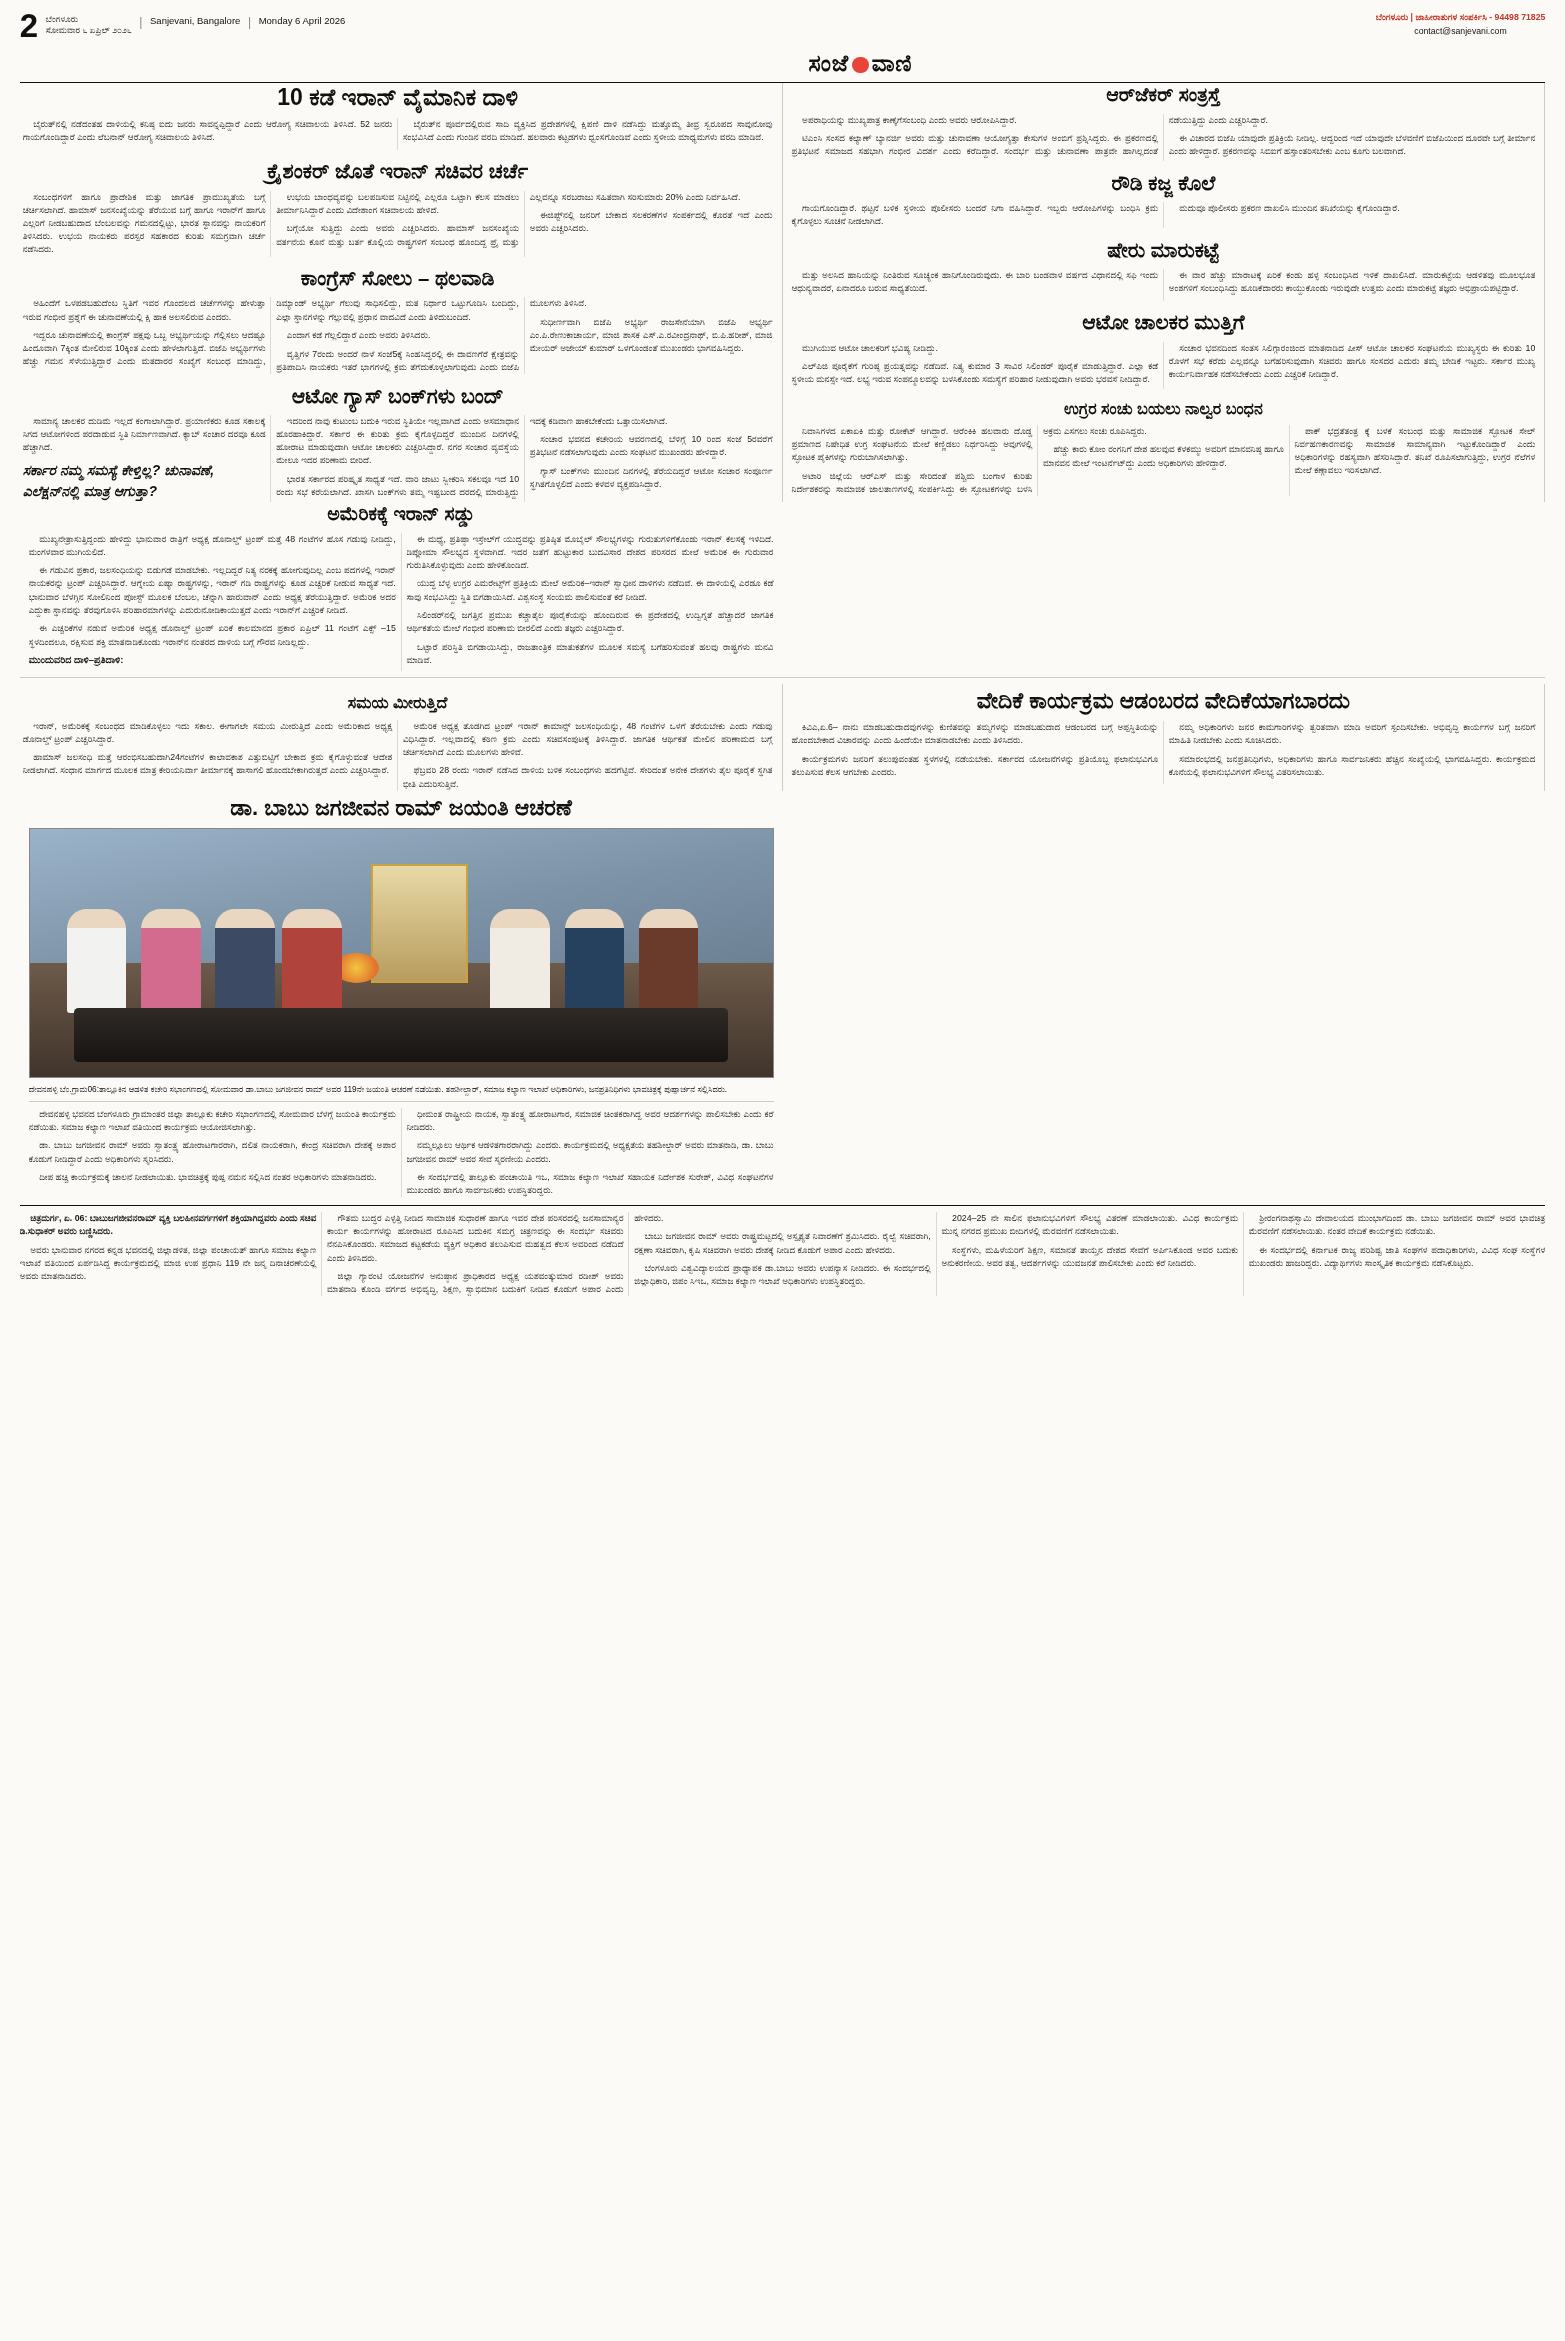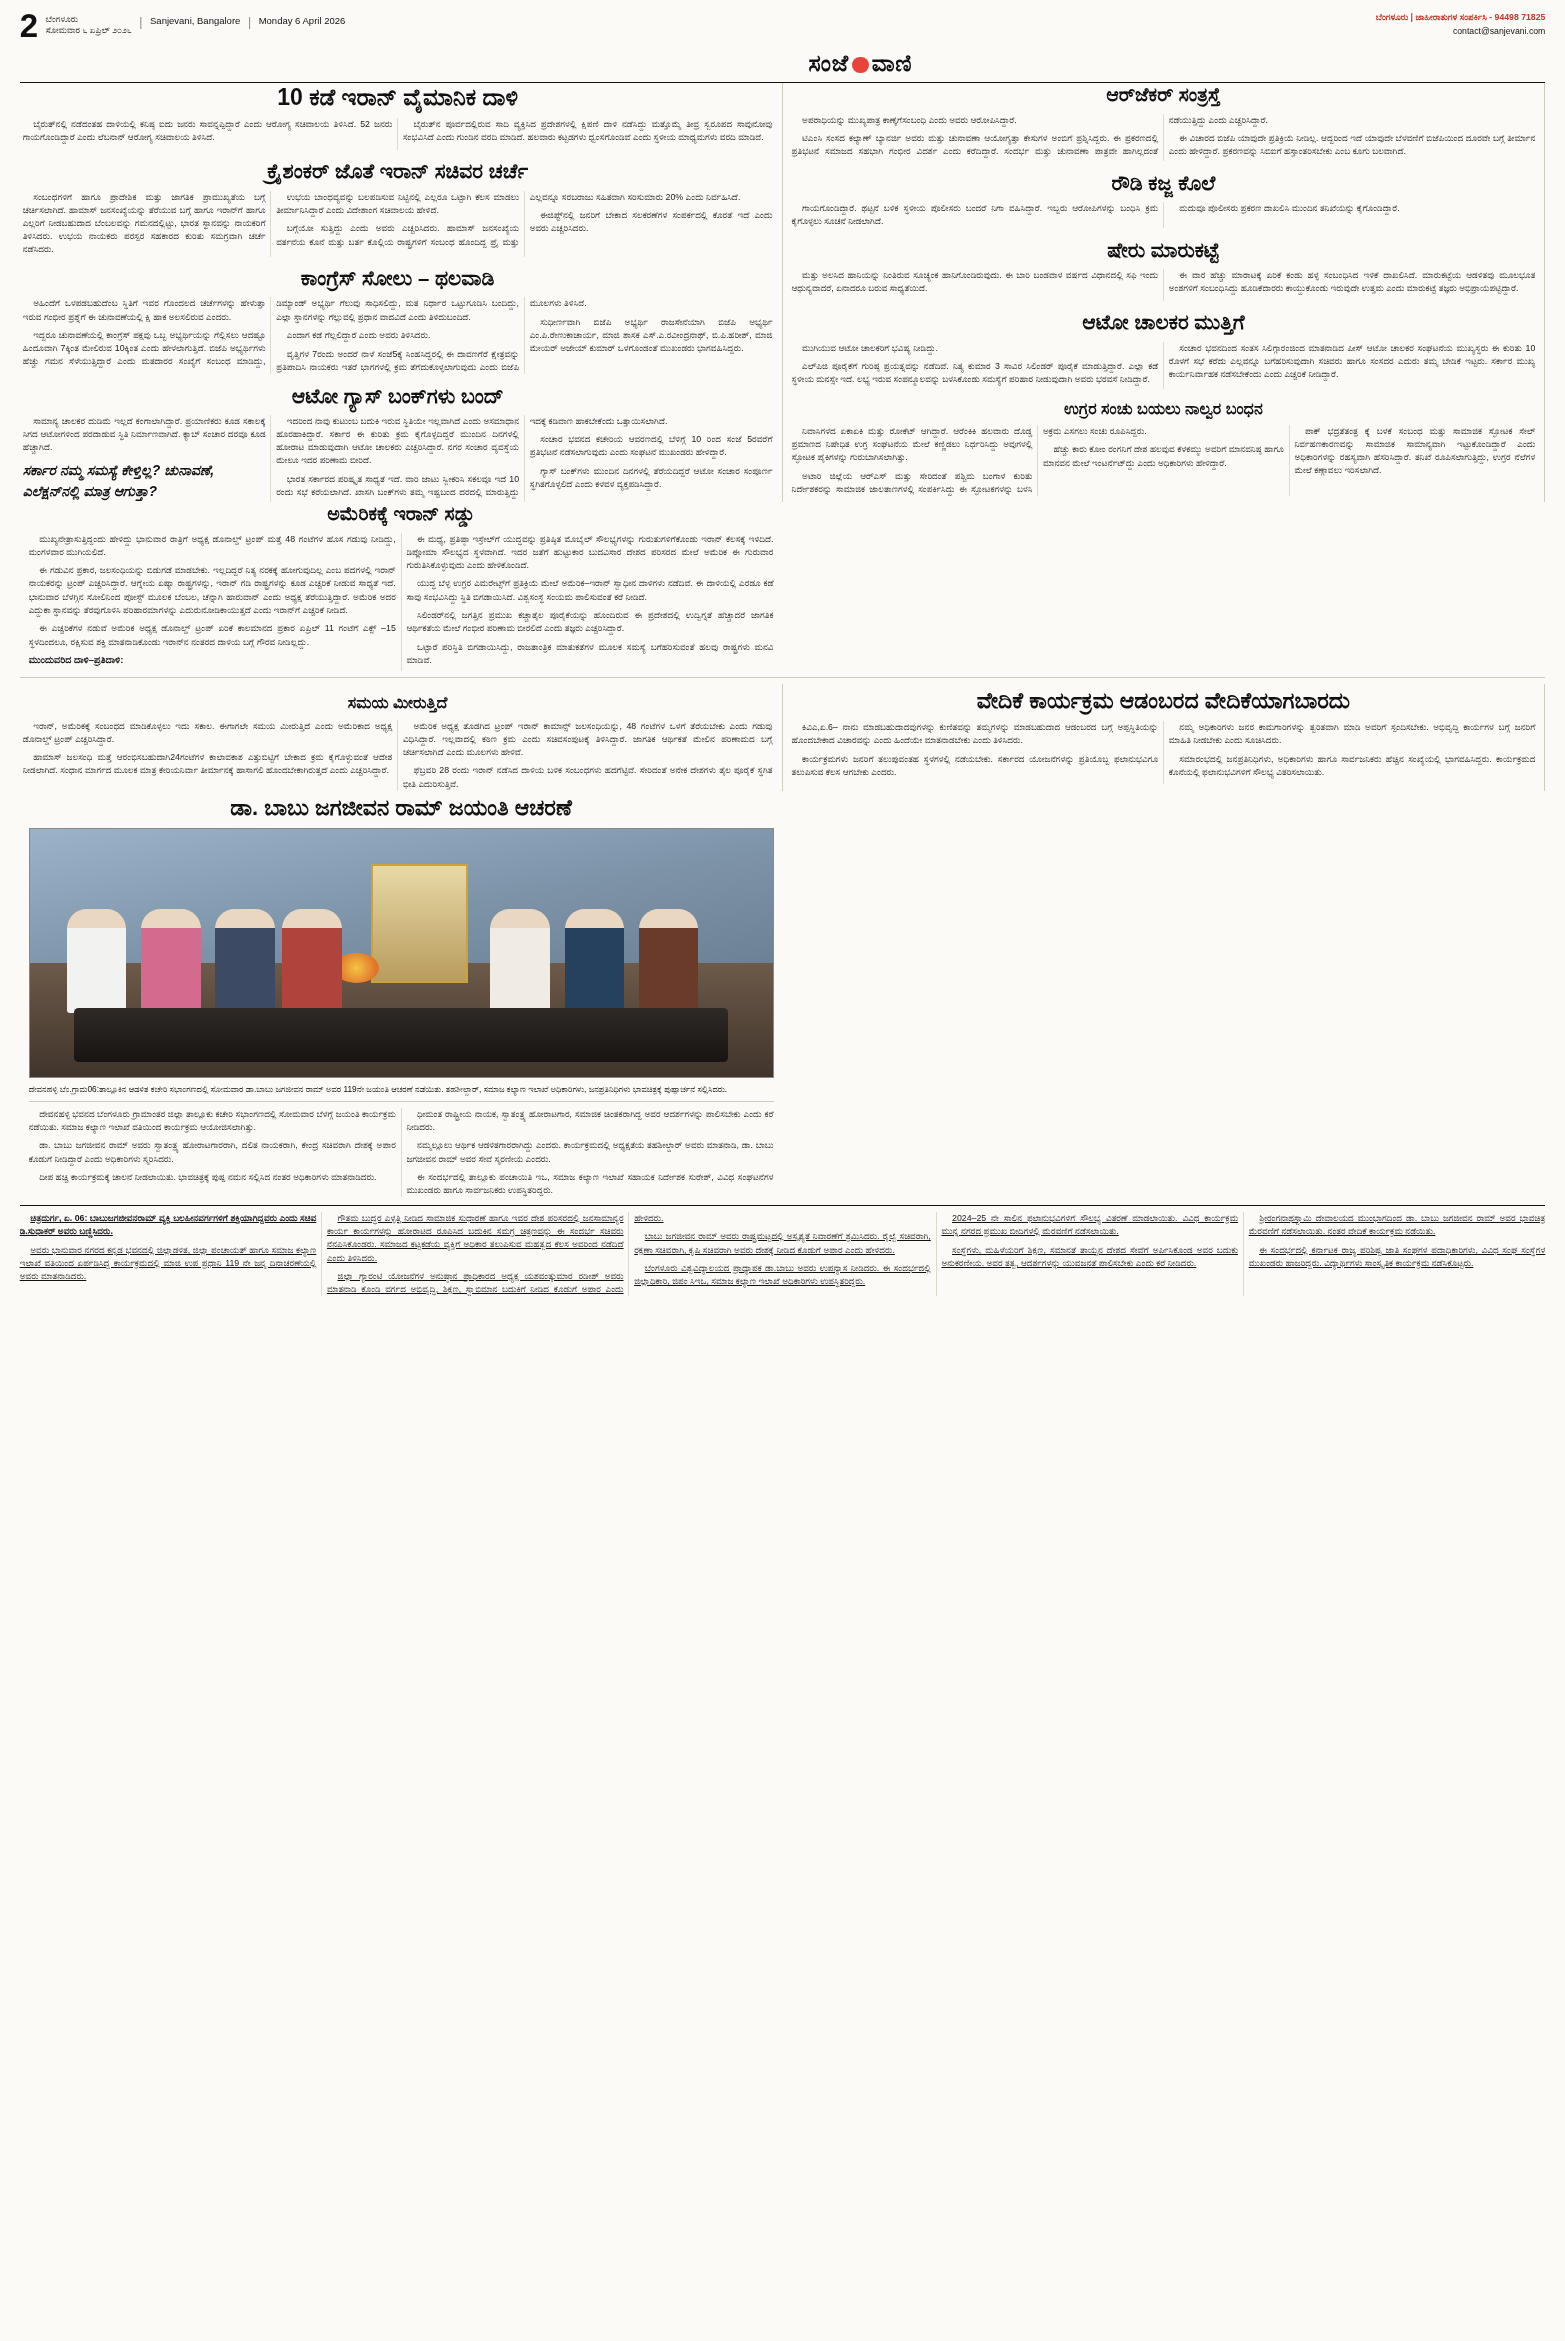--- a/index.html
+++ b/index.html
@@ -65,21 +65,21 @@
     gap:3px;
     margin-top:38px;
   }
   .logo .dot {
     display:inline-block;
     width:16.7px;height:16.7px;border-radius:50%;
     background:#e8443a;
     position:relative;top:1.5px;
   }
   .mast-right {
-    text-align:right;
+    text-align:center;
     font-size: 8.7px;
     line-height:1.6;
     color:#111;
   }
   .mast-right .phone { color:#c0392b; font-weight:bold; }
   .mast-right .mail { color:#111; }
 
   .contin {
     text-align:center;
     font-size: 9.5px;
@@ -125,21 +125,20 @@
   }
   .cols3 {
     column-count: 3;
     column-gap: 10.6px;
     column-rule: 0.8px solid #ddd9cc;
   }
   .cols5 {
     column-count: 5;
     column-gap: 10.6px;
     column-rule: 0.8px solid #ddd9cc;
-    text-decoration: underline;
   }
   p.body {
     font-size: 8.8px;
     line-height: 1.5;
     text-align: justify;
     margin: 0 0 5.3px 0;
     color:#1a1a1a;
     hyphens: auto;
   }
   p.body.ind { text-indent: 10.6px; }

